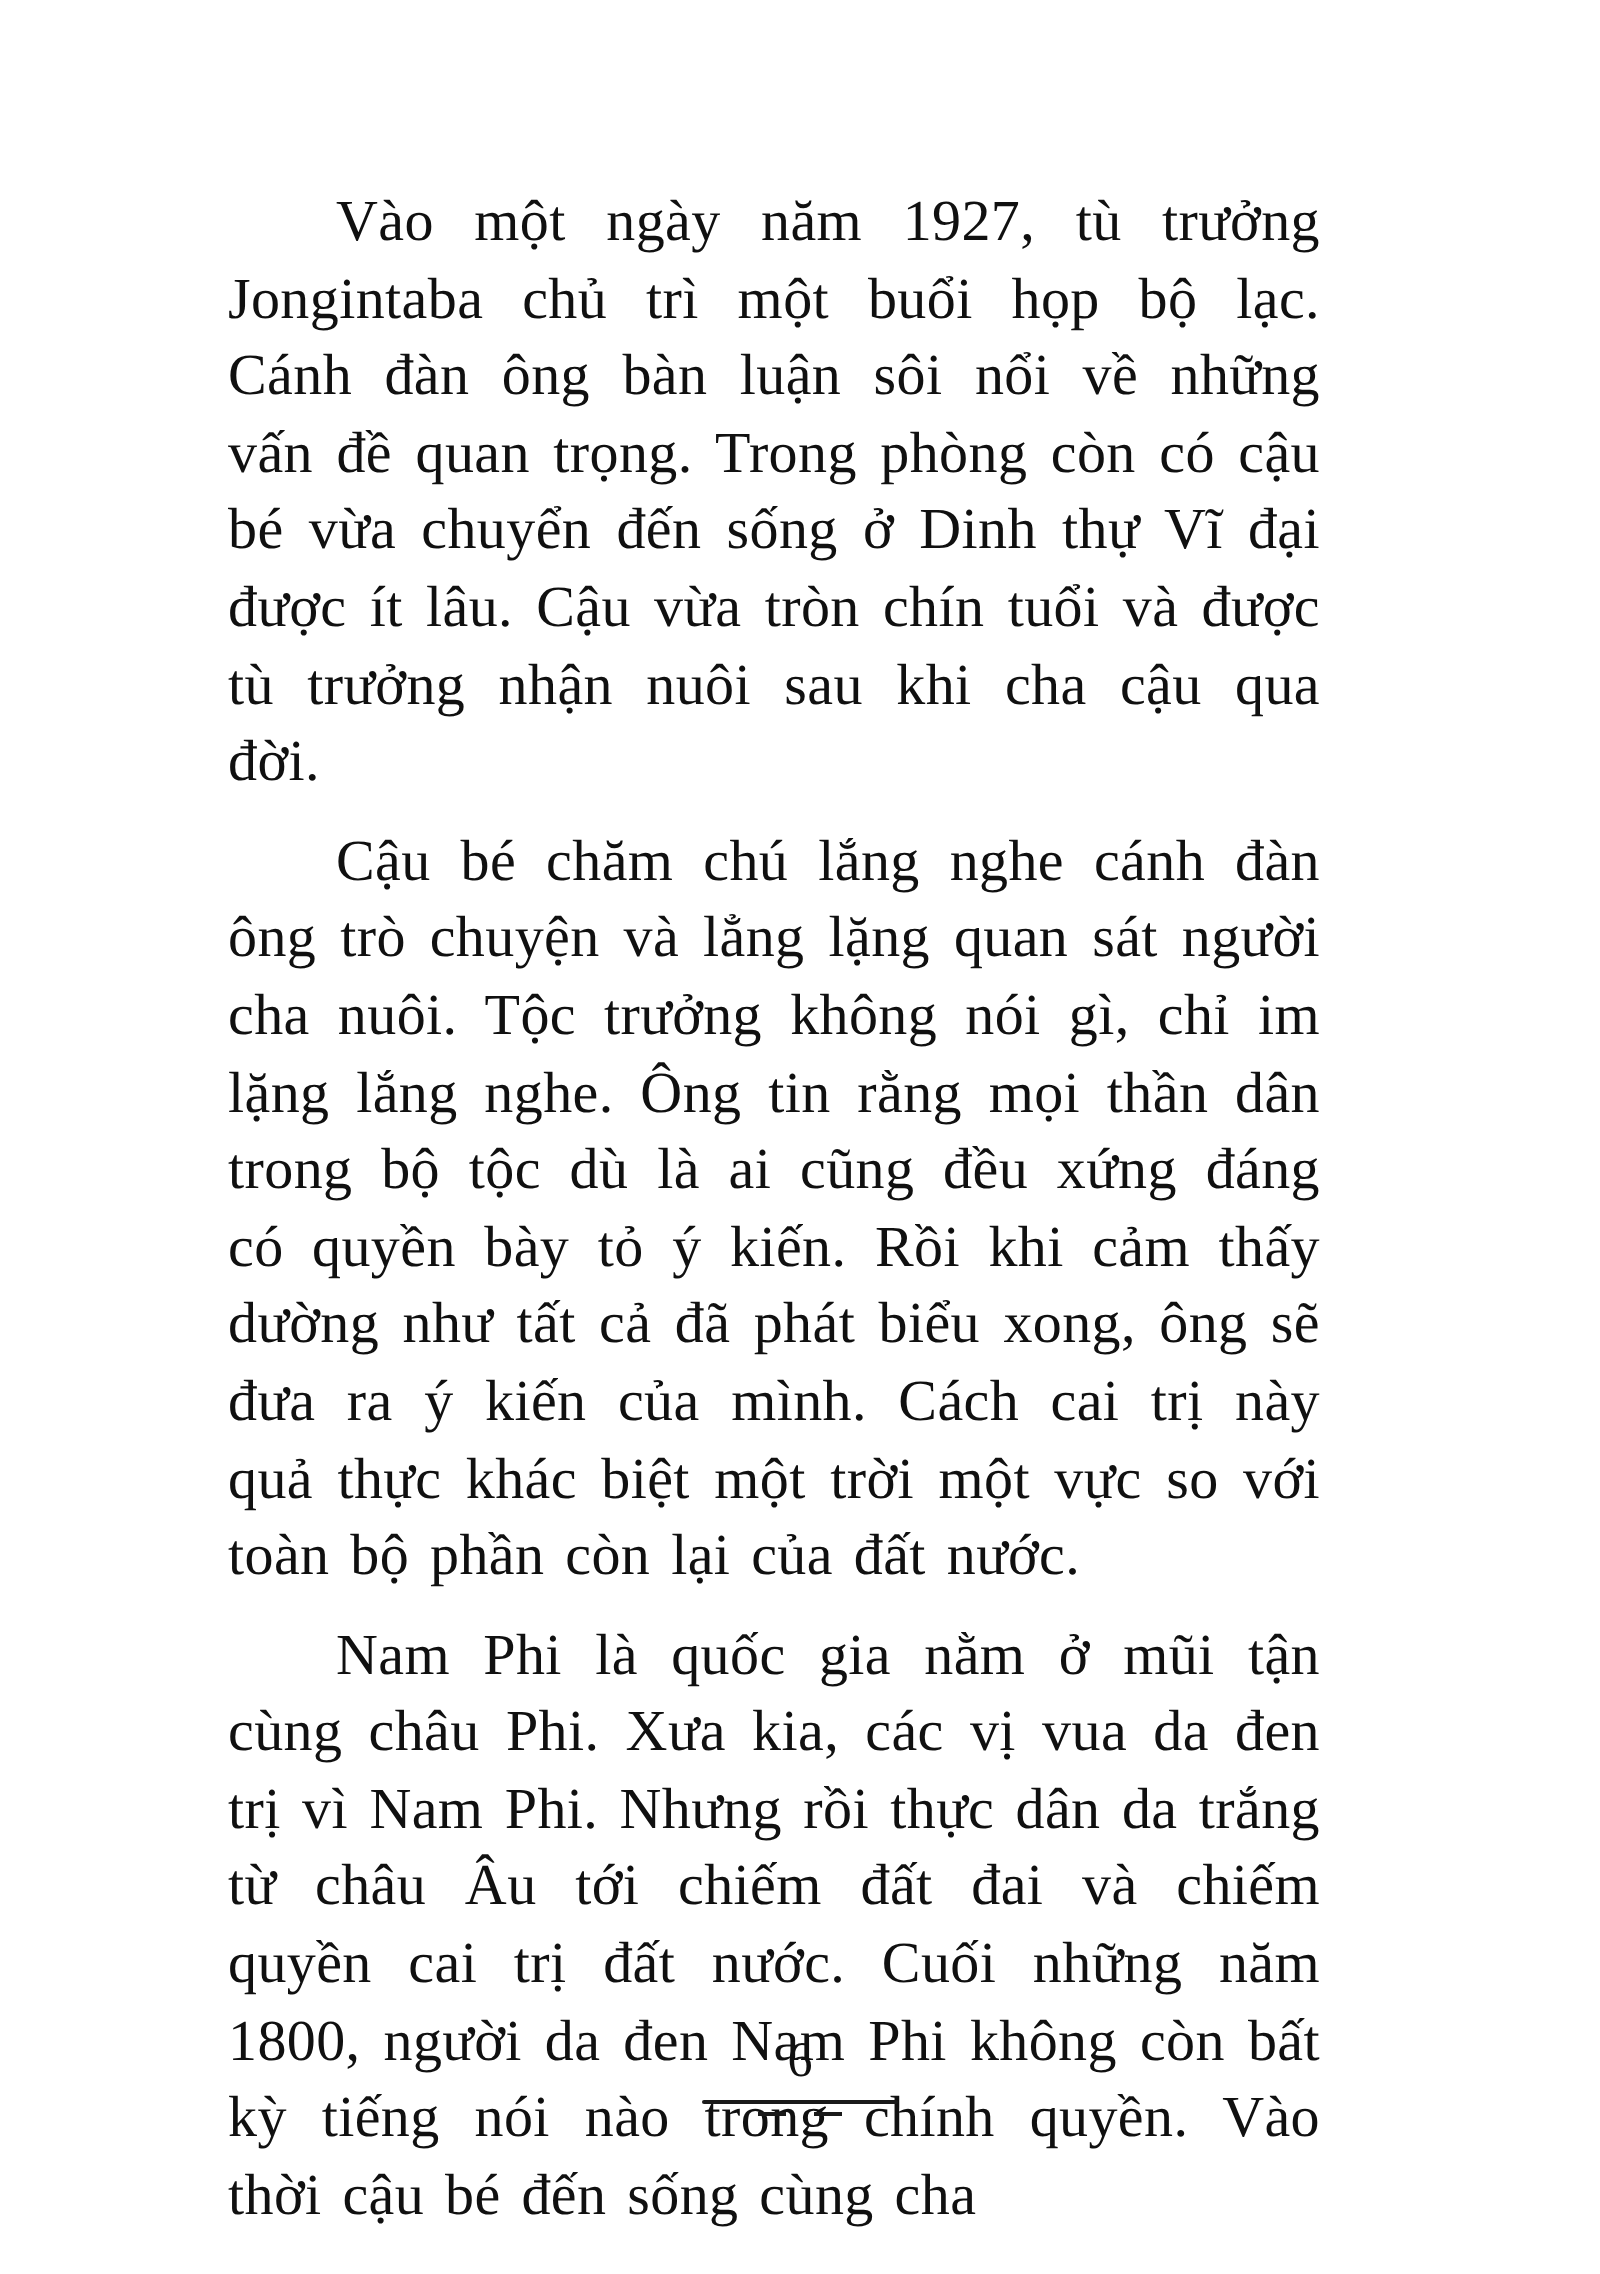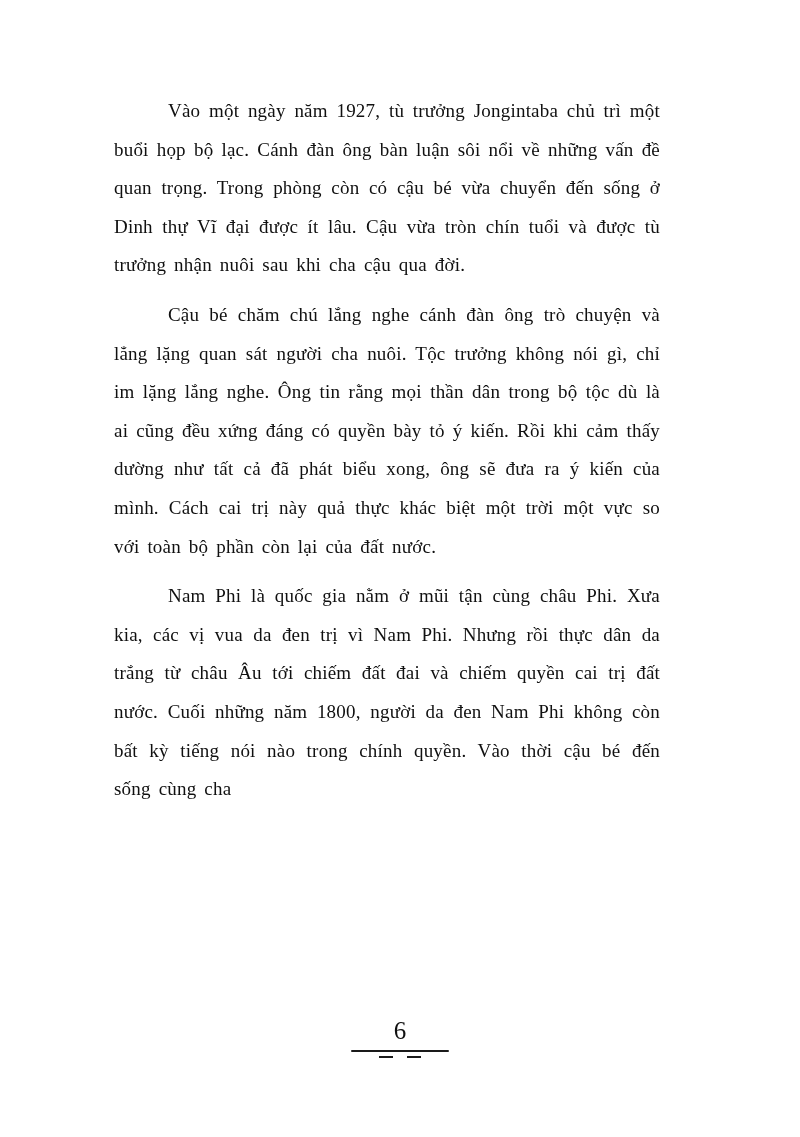--- a/index.html
+++ b/index.html
@@ -16,21 +16,21 @@
     overflow: hidden;
   }
   .page {
     position: absolute;
     top: 92px;
     left: 114px;
     width: 558px;
   }
   .page p {
     margin: 0 12px 11px 0;
-    font-size: 19px;
+    font-size: 29px;
     line-height: 38.6px;
     text-align: justify;
     text-indent: 54px;
     word-spacing: 3px;
     letter-spacing: 0.2px;
   }
   .footer {
     position: absolute;
     left: 0;
     top: 1016px;

